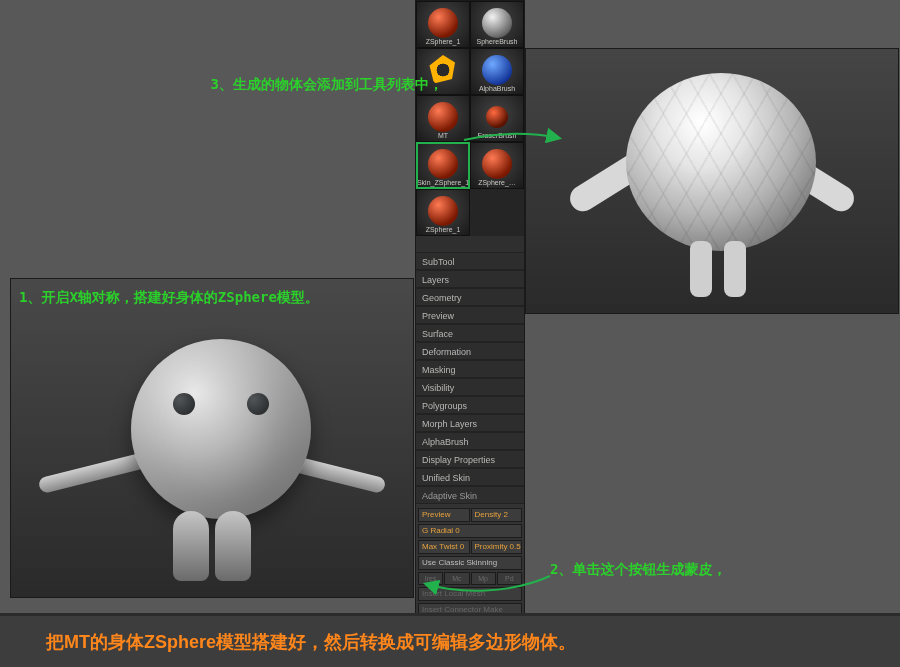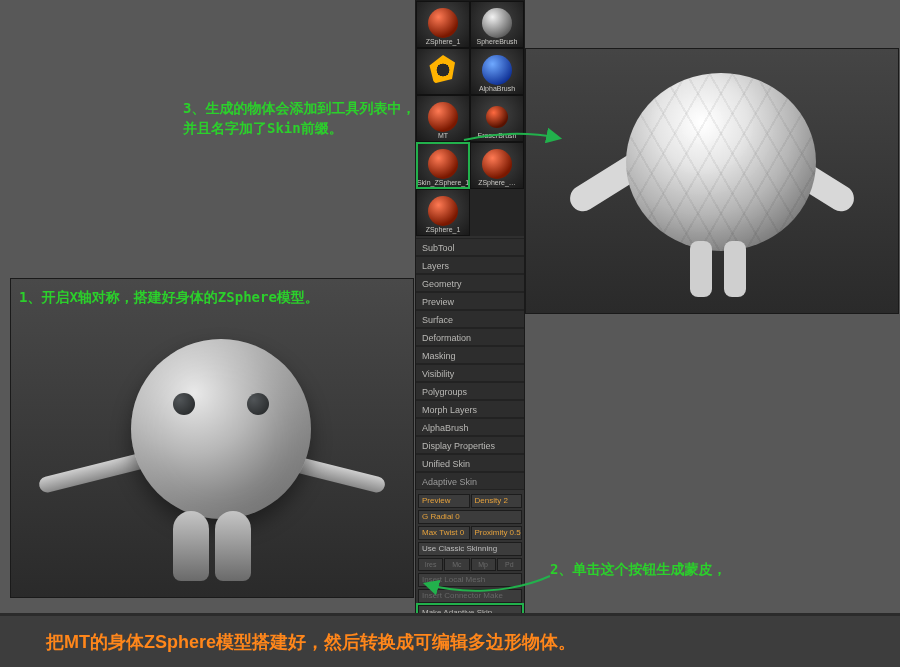--- a/index.html
+++ b/index.html
@@ -154,21 +154,21 @@
   .ball.grey { background: radial-gradient(circle at 35% 30%, #f2f2f2, #555 80%); }
   .ball.blue { background: radial-gradient(circle at 35% 30%, #6fa9ff, #0a2a90 80%); }
   .ball.redtiny { background: radial-gradient(circle at 35% 30%, #ff6a40, #5a1200 70%); width:22px;height:22px; left:calc(50% - 11px); top:10px; }
   .ball.s-orange {
     background: radial-gradient(circle at 50% 50%, #2a2a2a 30%, transparent 31%),
                 conic-gradient(#ffb300, #ffb300);
     clip-path: polygon(50% 0, 90% 25%, 80% 80%, 20% 95%, 5% 35%);
   }
   .thumb.highlight-s { outline: 2px solid #22b14c; outline-offset: -2px; }
 
-  .sections { margin-top: 2px; }
+  .sections { margin-top: 16px; }
   .section-head {
     height: 18px; line-height: 18px;
     padding-left: 6px;
     font-size: 9px;
     border-top: 1px solid #222;
     border-bottom: 1px solid #222;
     background: #2d2d2d;
   }
 
   .askin {
@@ -210,21 +210,21 @@
   
   .annot {
     position: absolute;
     color: #2bd02b;
     font-size: 14px;
     font-weight: bold;
     font-family: Consolas, "Microsoft YaHei", monospace;
     line-height: 1.45;
     z-index: 30;
   }
-  .annot3 { left: 183px; top: 98px; width: 260px; }
+  .annot3 { left: 183px; top: 74px; width: 260px; text-align: right; }
   .annot2 { left: 550px; top: 559px; width: 320px; }
 
   
   .arrow {
     position: absolute;
     z-index: 29;
   }
   .arrow svg { overflow: visible; }
 
   
@@ -259,21 +259,20 @@
 <div class="viewport-right">
   <div class="poly-arm l"></div>
   <div class="poly-arm r"></div>
   <div class="poly-body"></div>
   <div class="poly-leg l"></div>
   <div class="poly-leg r"></div>
 </div>
 
 <div class="annot annot3">
   <div>3、生成的物体会添加到工具列表中，</div>
-  <div>并且名字加了Skin前缀。</div>
 </div>
 
 <div class="annot annot2">
   <div>2、单击这个按钮生成蒙皮，</div>
 </div>
 
 <div class="arrow" style="left:459px; top:122px;">
   <svg width="110" height="40">
     <defs>
       <marker id="ah" viewBox="0 0 10 10" refX="8" refY="5" markerWidth="8" markerHeight="8" orient="auto">

